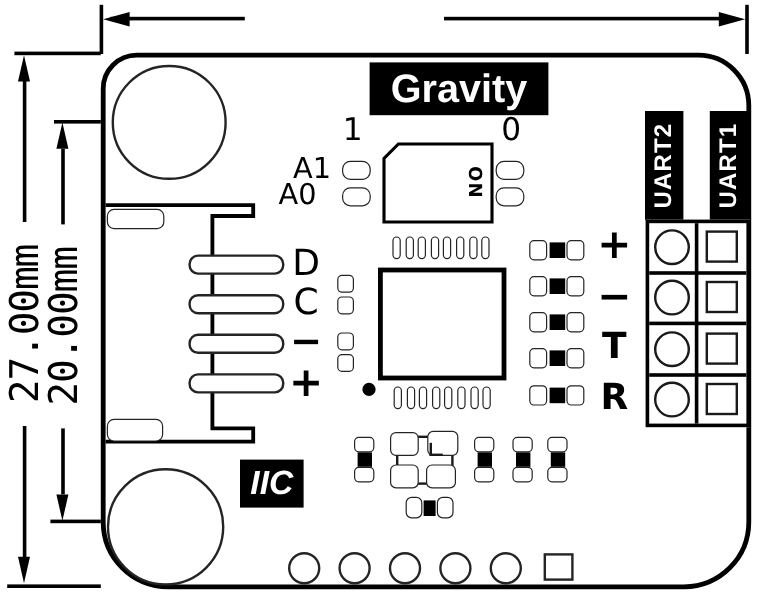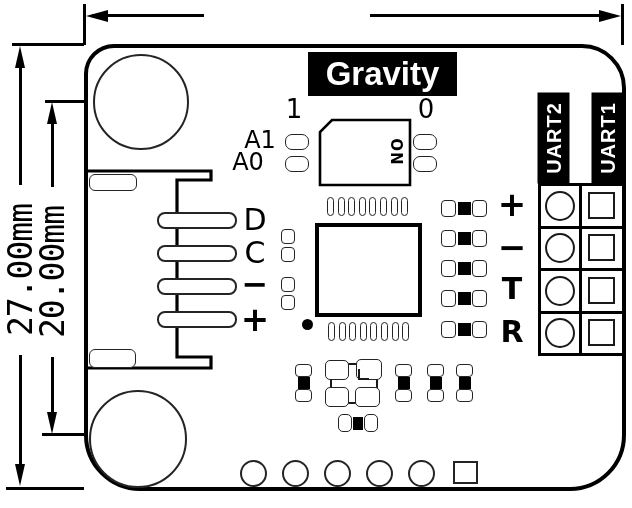--- a/index.html
+++ b/index.html
@@ -155,20 +155,23 @@
   <div class="thin" style="left:89px;top:349px;width:47px;height:19px;border-radius:6px;"></div>
   <div class="thin" style="left:157px;top:212px;width:80px;height:17px;border-radius:8px;border-width:2px;"></div>
   <div class="thin" style="left:157px;top:245px;width:80px;height:17px;border-radius:8px;border-width:2px;"></div>
   <div class="thin" style="left:157px;top:278px;width:80px;height:17px;border-radius:8px;border-width:2px;"></div>
   <div class="thin" style="left:157px;top:311px;width:80px;height:17px;border-radius:8px;border-width:2px;"></div>
   <div class="pinlabel" style="left:240px;top:205px;width:30px;font-size:30px;font-weight:500;">D</div>
   <div class="pinlabel" style="left:240px;top:238px;width:30px;font-size:30px;font-weight:500;">C</div>
   <div class="pinlabel" style="left:240px;top:268px;width:30px;font-size:32px;font-weight:700;">−</div>
   <div class="pinlabel" style="left:238px;top:302px;width:34px;font-size:34px;font-weight:700;">+</div>
 
+  <div class="badge" style="left:200px;top:383px;width:53px;height:40px;">
+    <span style="font-style:italic;font-size:28px;font-family:'Liberation Sans',sans-serif;">IIC</span>
+  </div>
 
   <div class="abs" style="left:330px;top:363px;width:48px;height:41px;border:2.4px solid #1a1a1a;box-sizing:border-box;"></div>
   <div class="thin" style="left:325px;top:360px;width:24px;height:20px;border-radius:5px;"></div>
   <div class="thin" style="left:356px;top:359px;width:26px;height:21px;border-radius:5px;"></div>
   <div class="thin" style="left:325px;top:387px;width:24px;height:20px;border-radius:5px;"></div>
   <div class="thin" style="left:355px;top:387px;width:25px;height:20px;border-radius:5px;"></div>
   <div class="abs" style="left:358px;top:369px;width:9px;height:9px;border-left:2px solid #1a1a1a;border-bottom:2px solid #1a1a1a;"></div>
 
   <div class="c3v" style="left:295px;top:364px;">
       <span class="w"></span>

